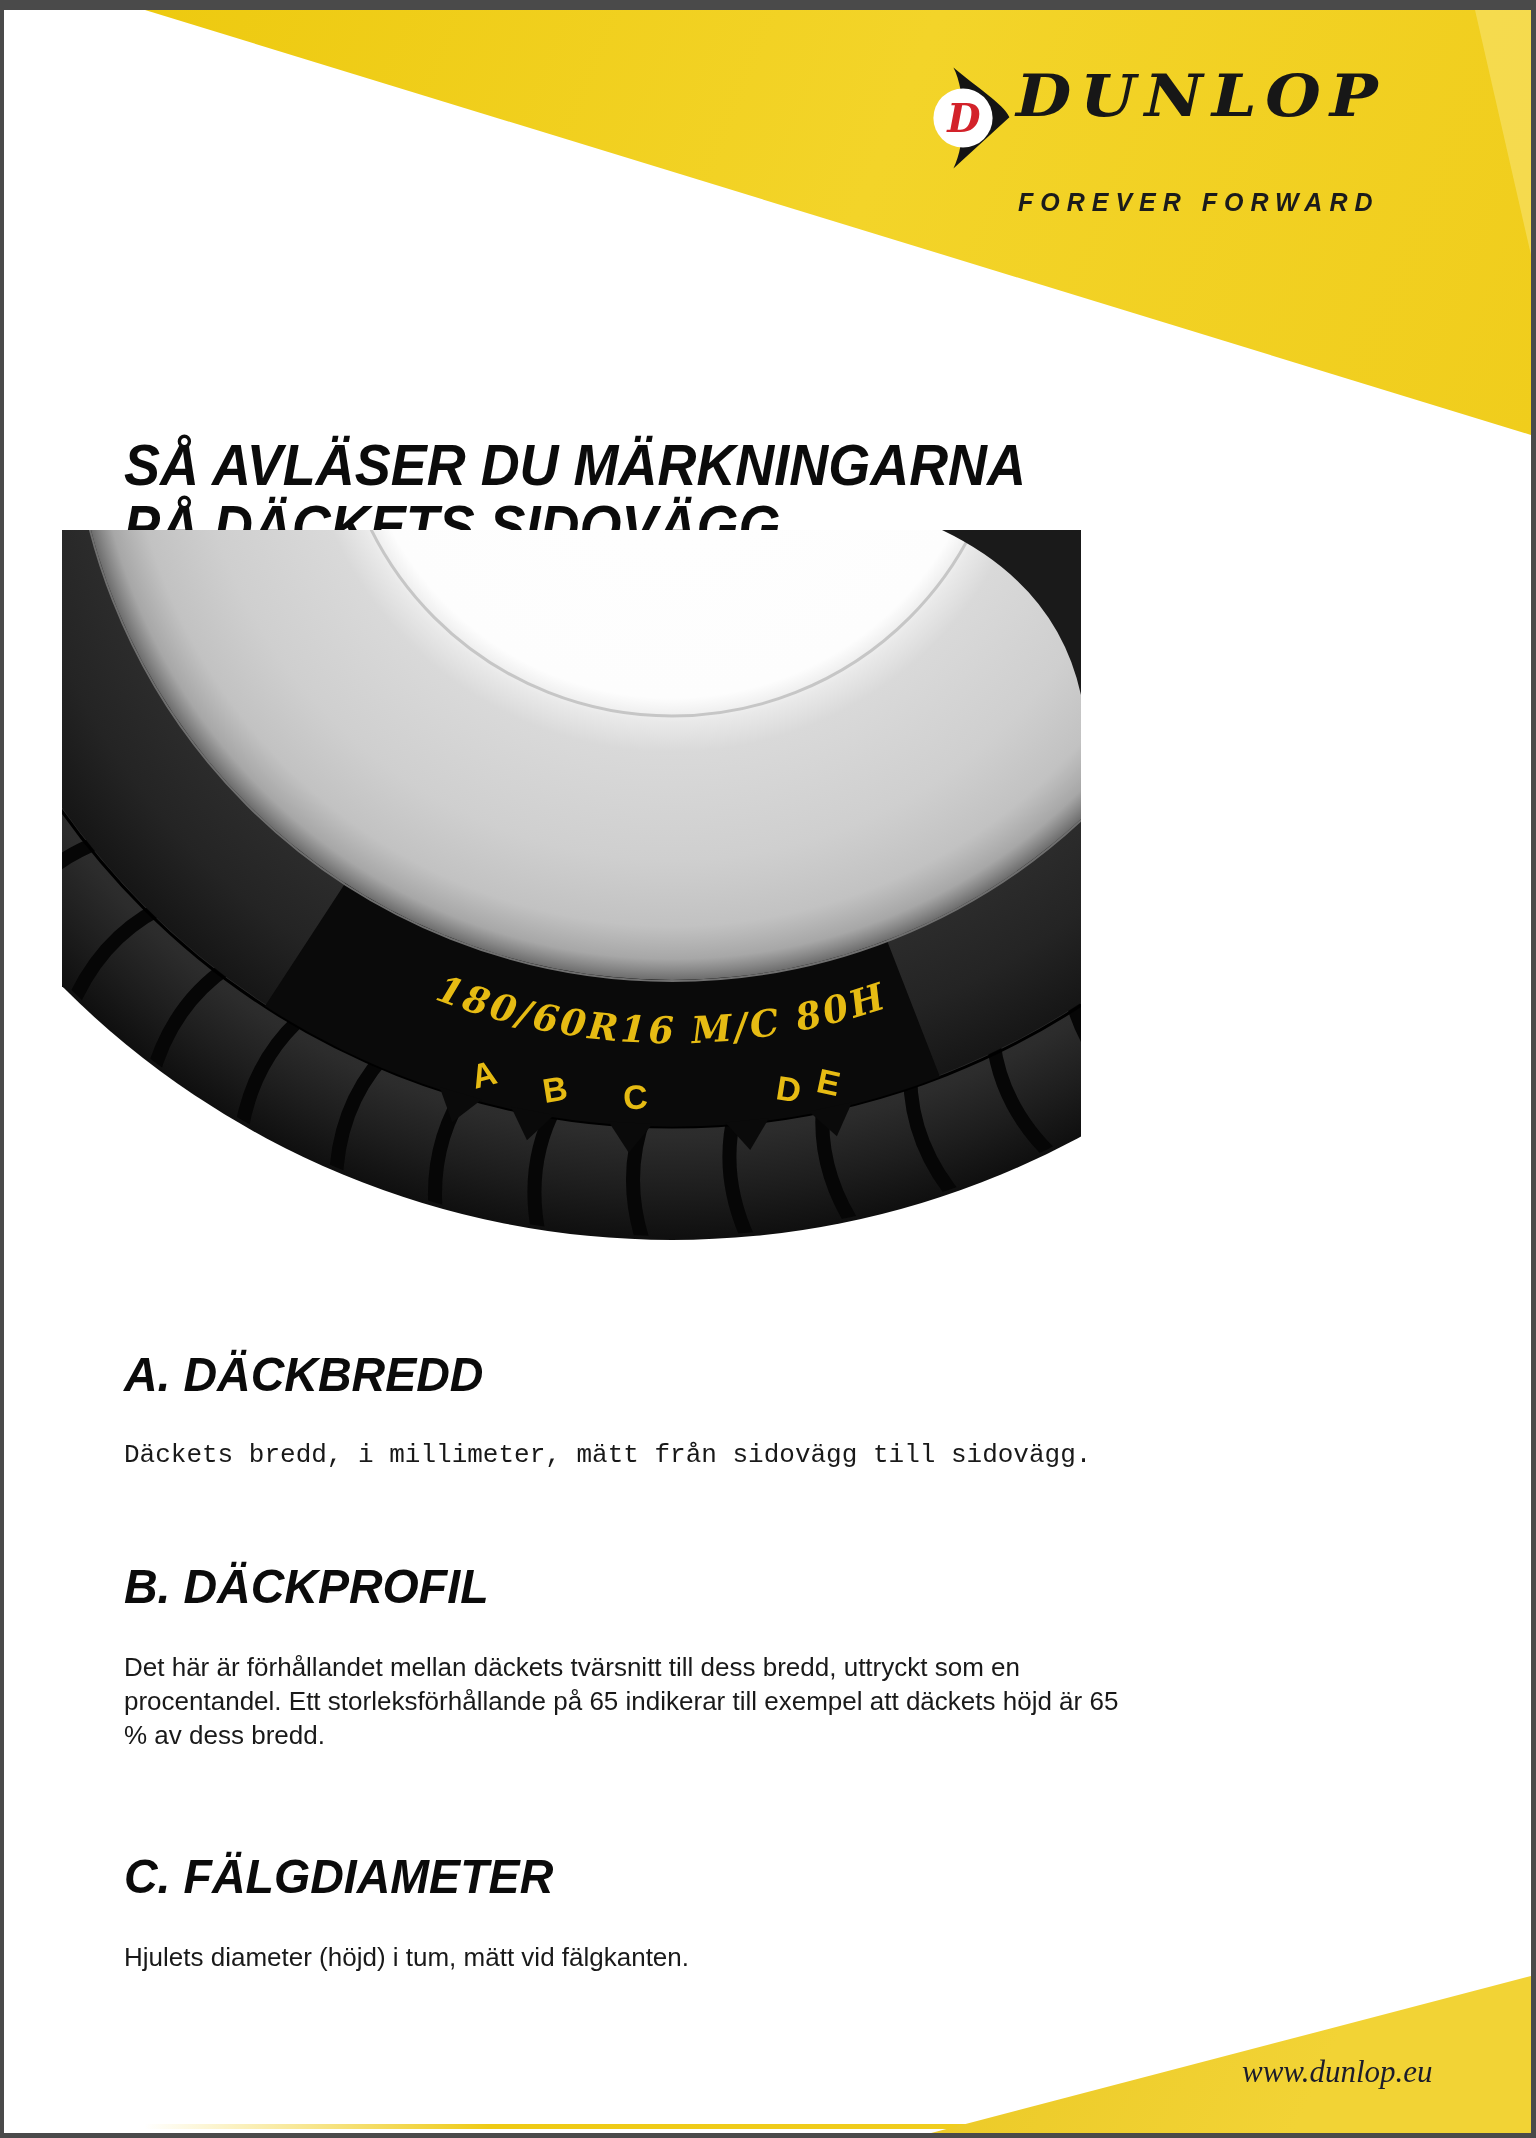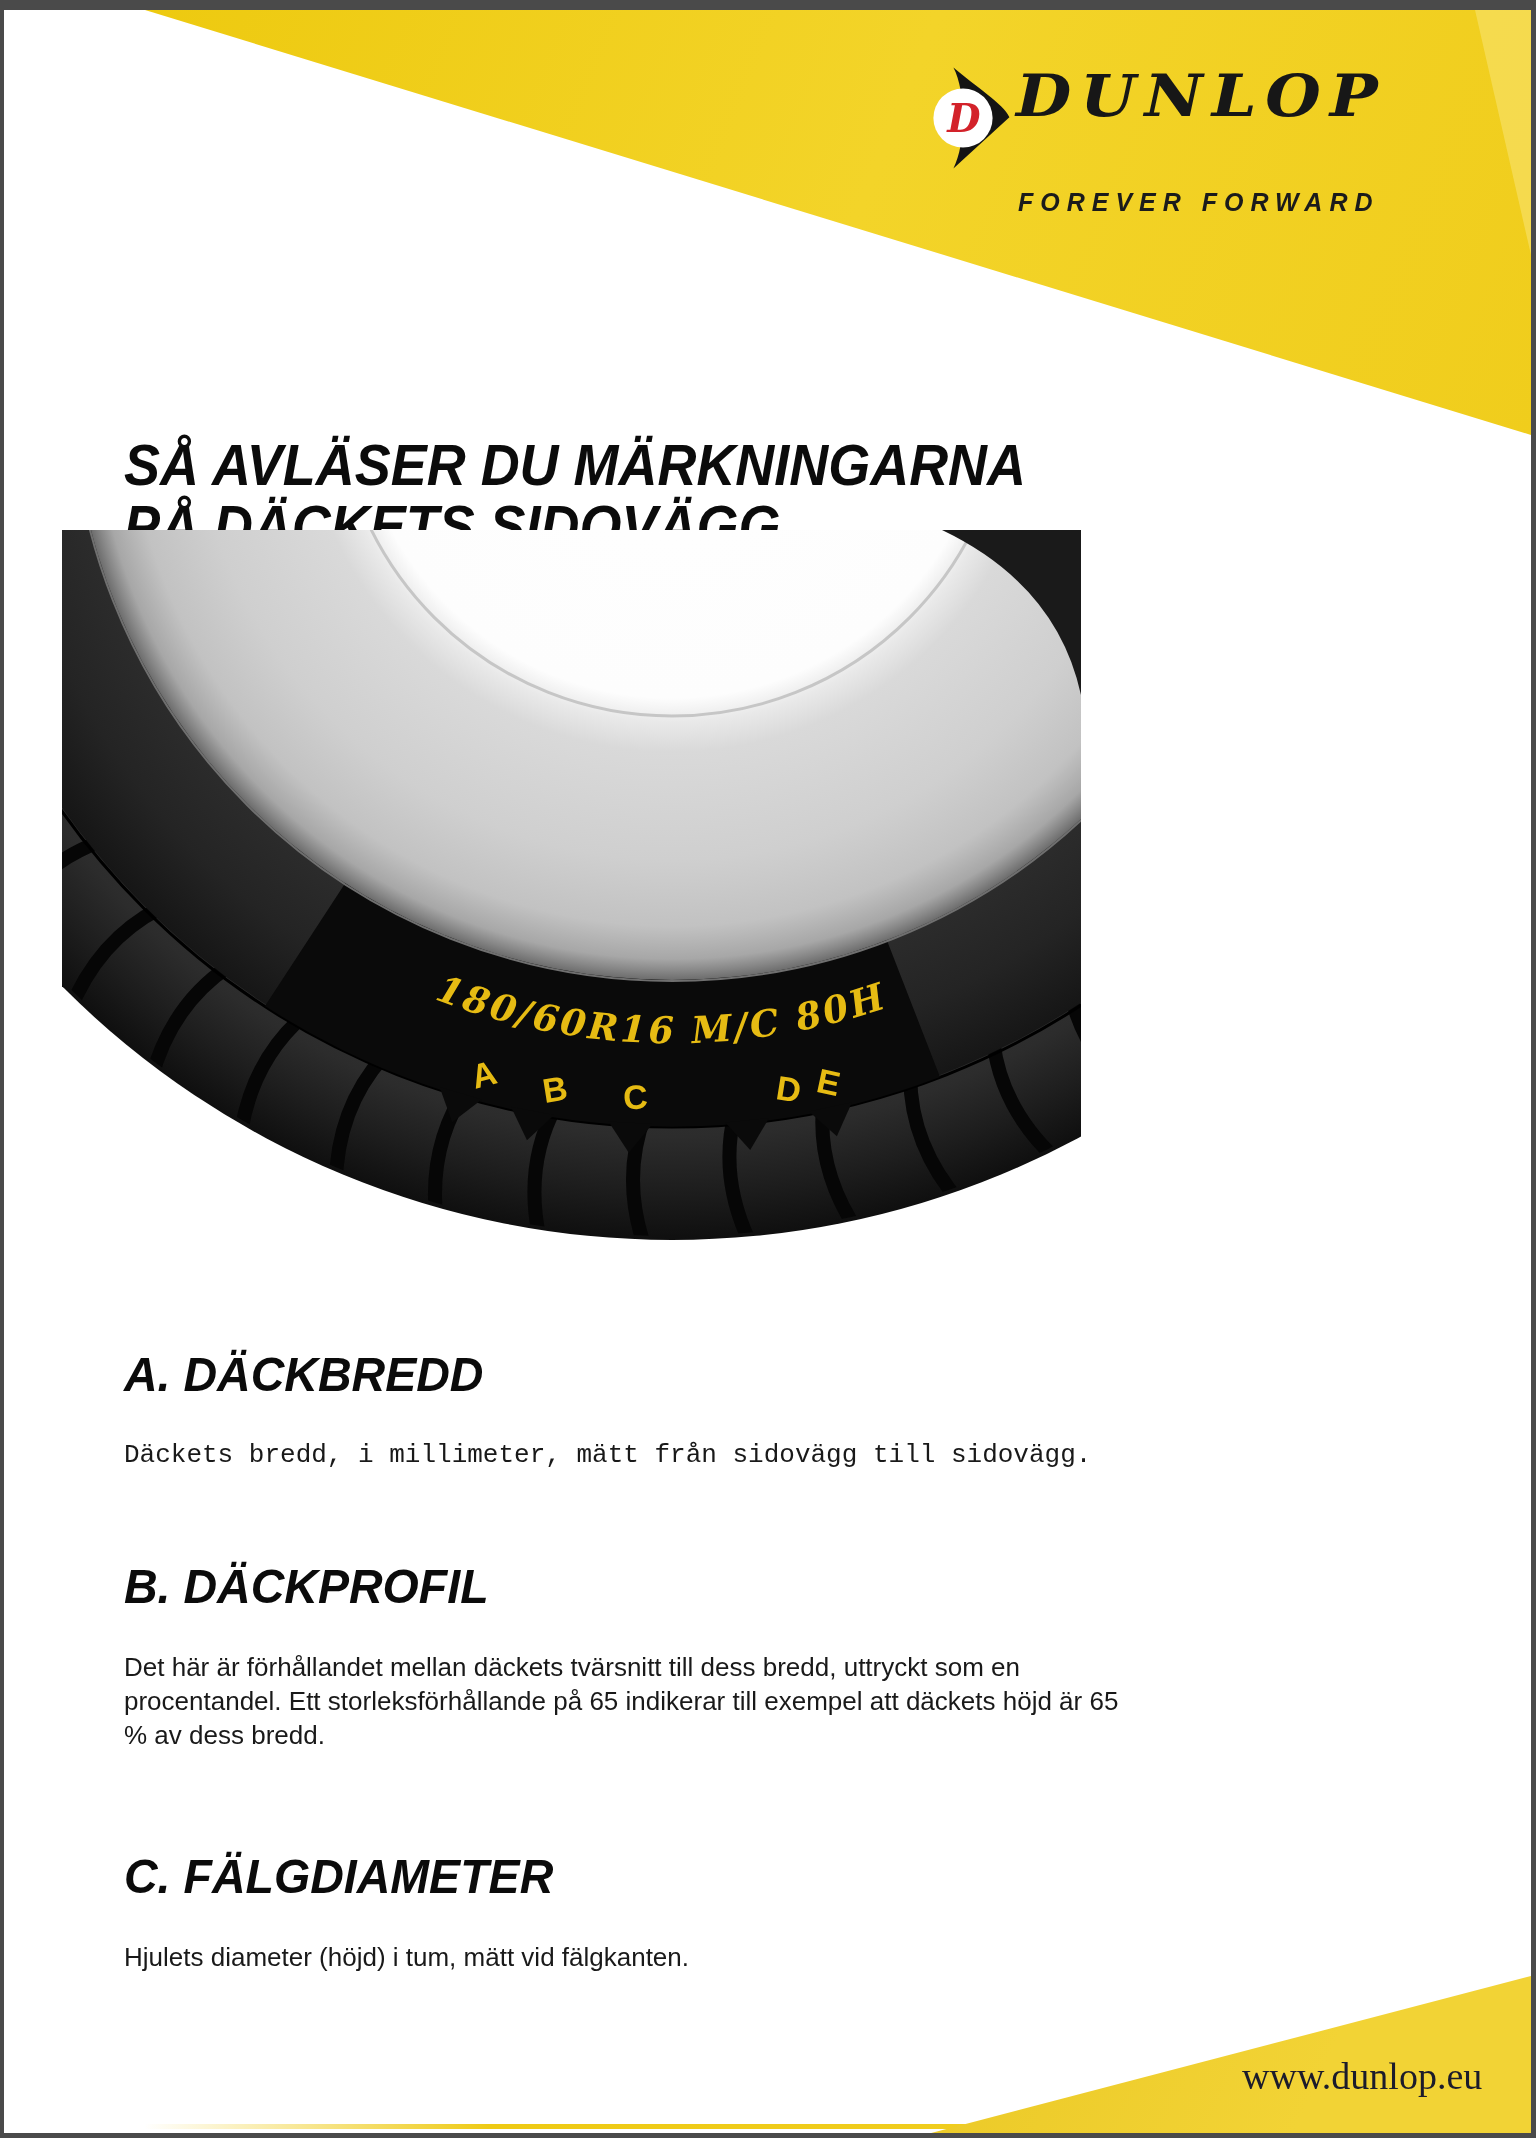--- a/index.html
+++ b/index.html
@@ -84,22 +84,23 @@
     clip-path:polygon(889px 175px,1527px 8px,1527px 175px);
     background:linear-gradient(115deg,#c2a029 8%,#e8c41f 45%,#f2d335 85%);
   }
   .bottom-strip{
     left:140px;top:2114px;width:1387px;height:5px;
     background:linear-gradient(to right, rgba(238,202,20,0), #eeca14 25%, #f2d02a);
   }
   .footer-url{
     left:1238px;top:2044px;
     font-family:"Liberation Serif", serif;
-    font-size:38px;color:#1c1c2b;
+    font-size:31px;color:#1c1c2b;
     text-decoration:none;
+    font-style:italic;
   }
 </style>
 </head>
 <body>
 
 <div class="page">
 
   <div class="abs banner-top"></div>
   <div class="abs banner-fold"></div>
 

